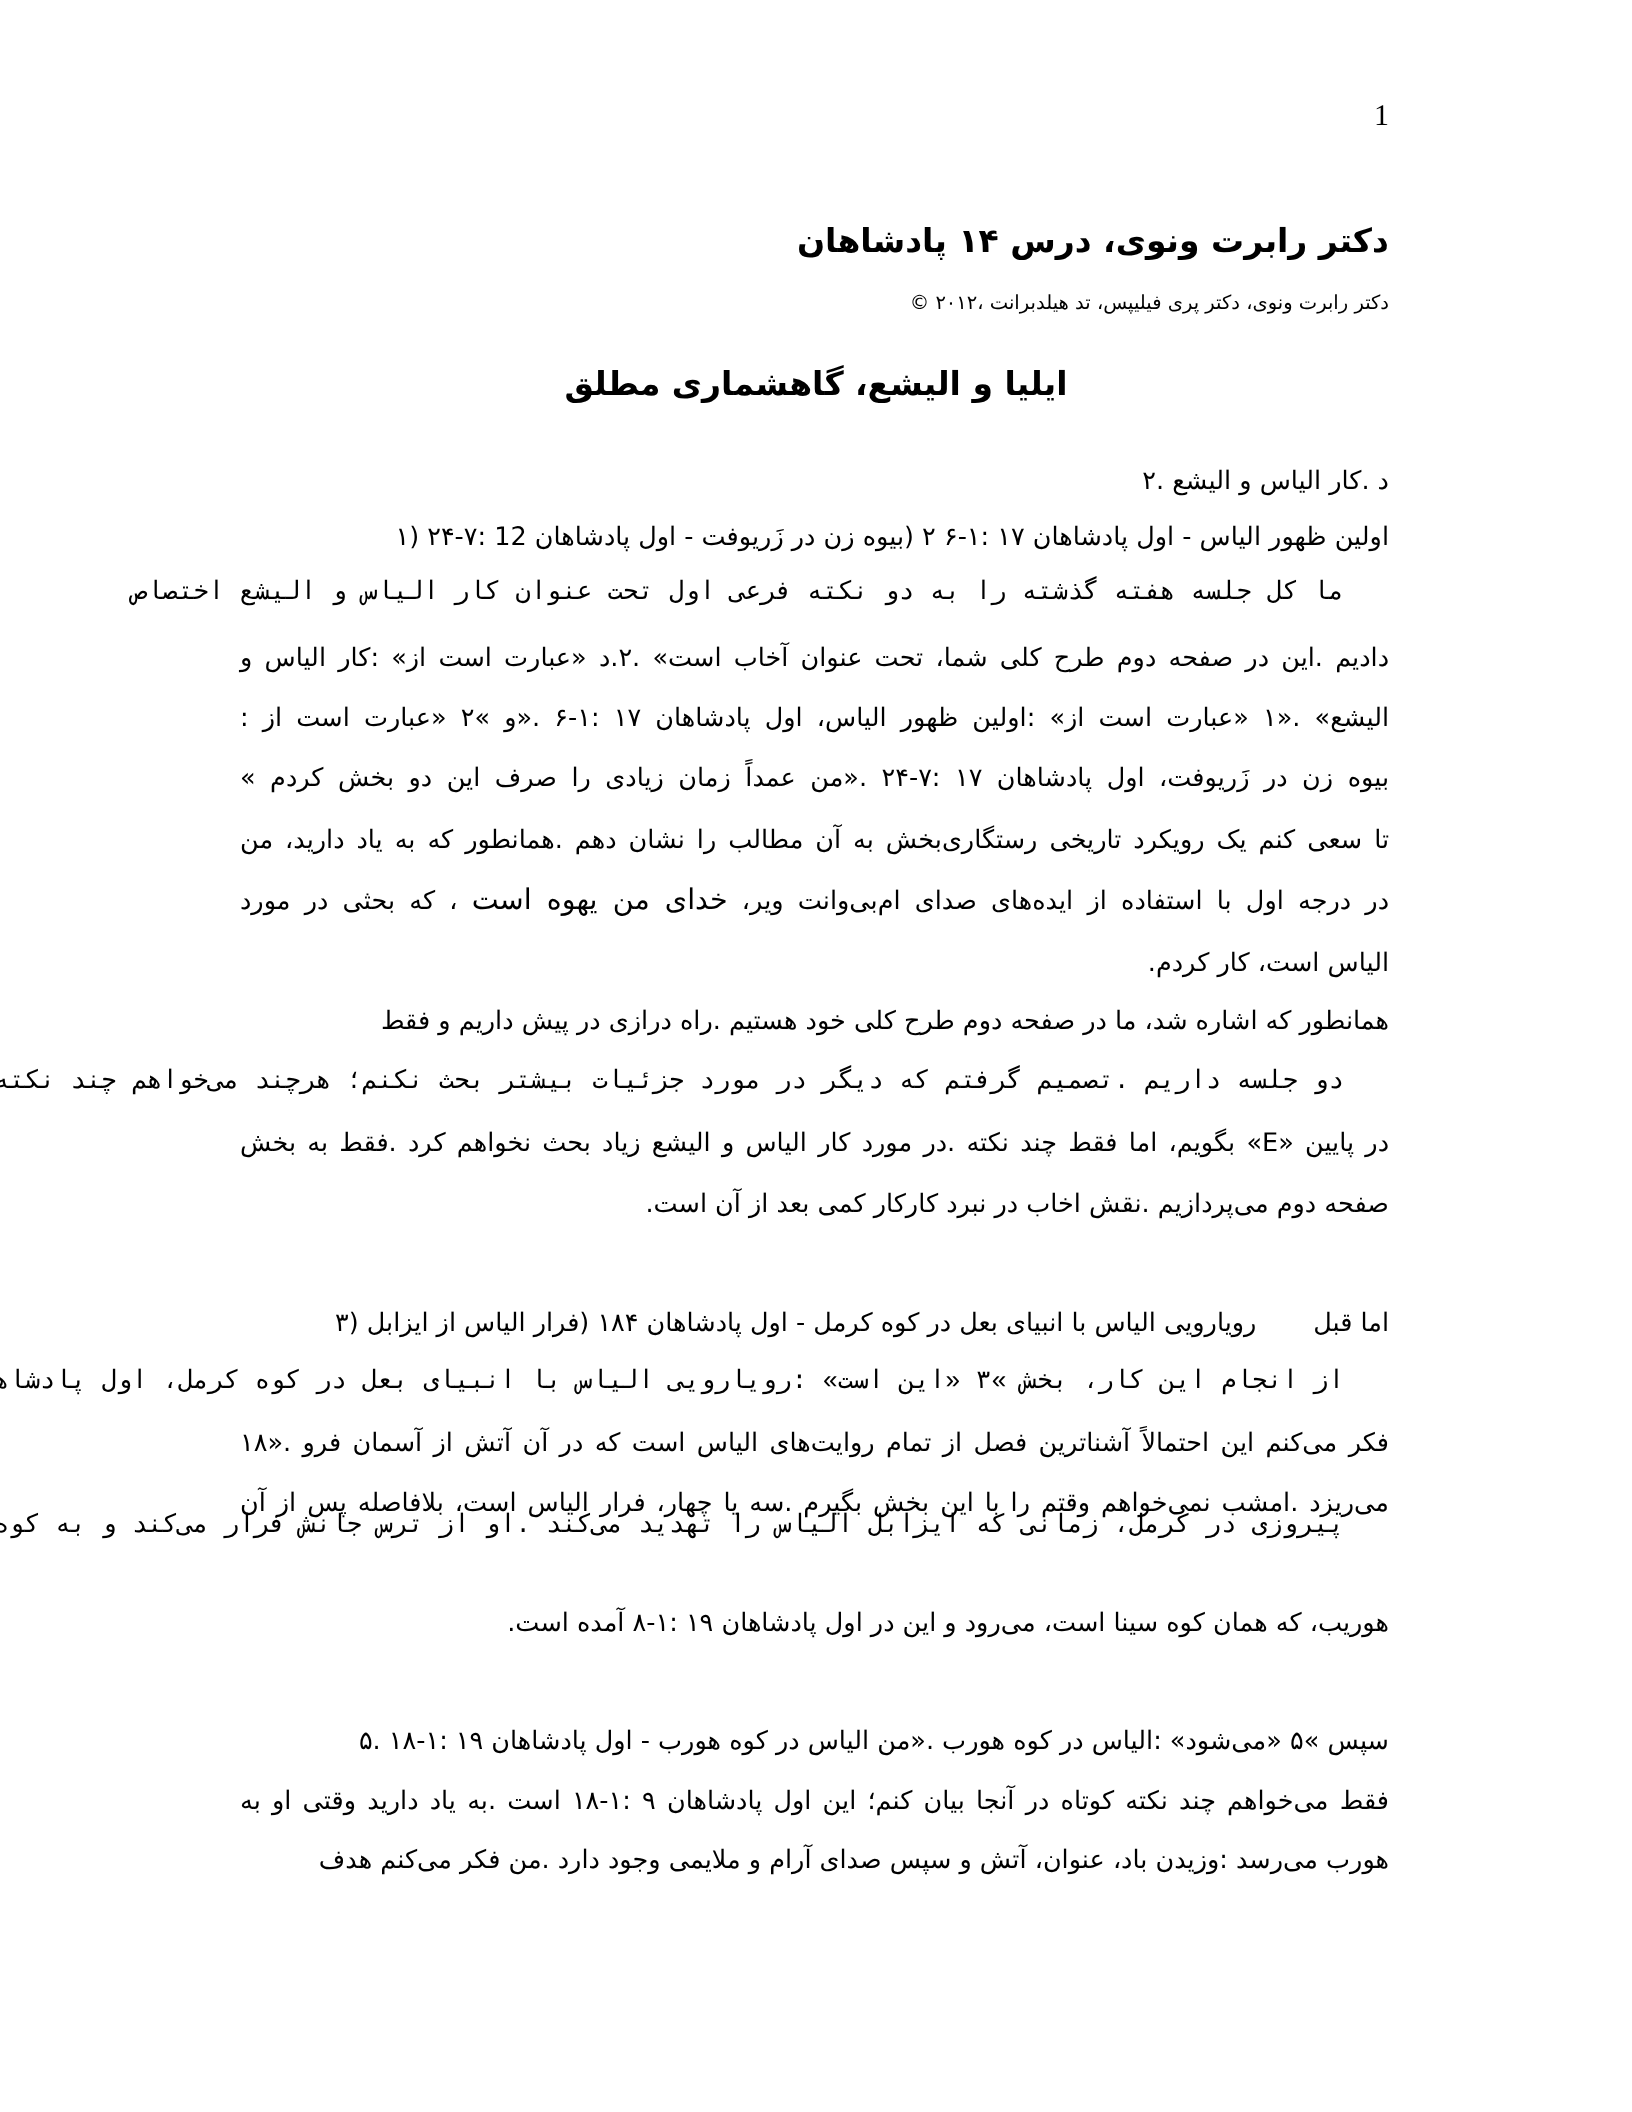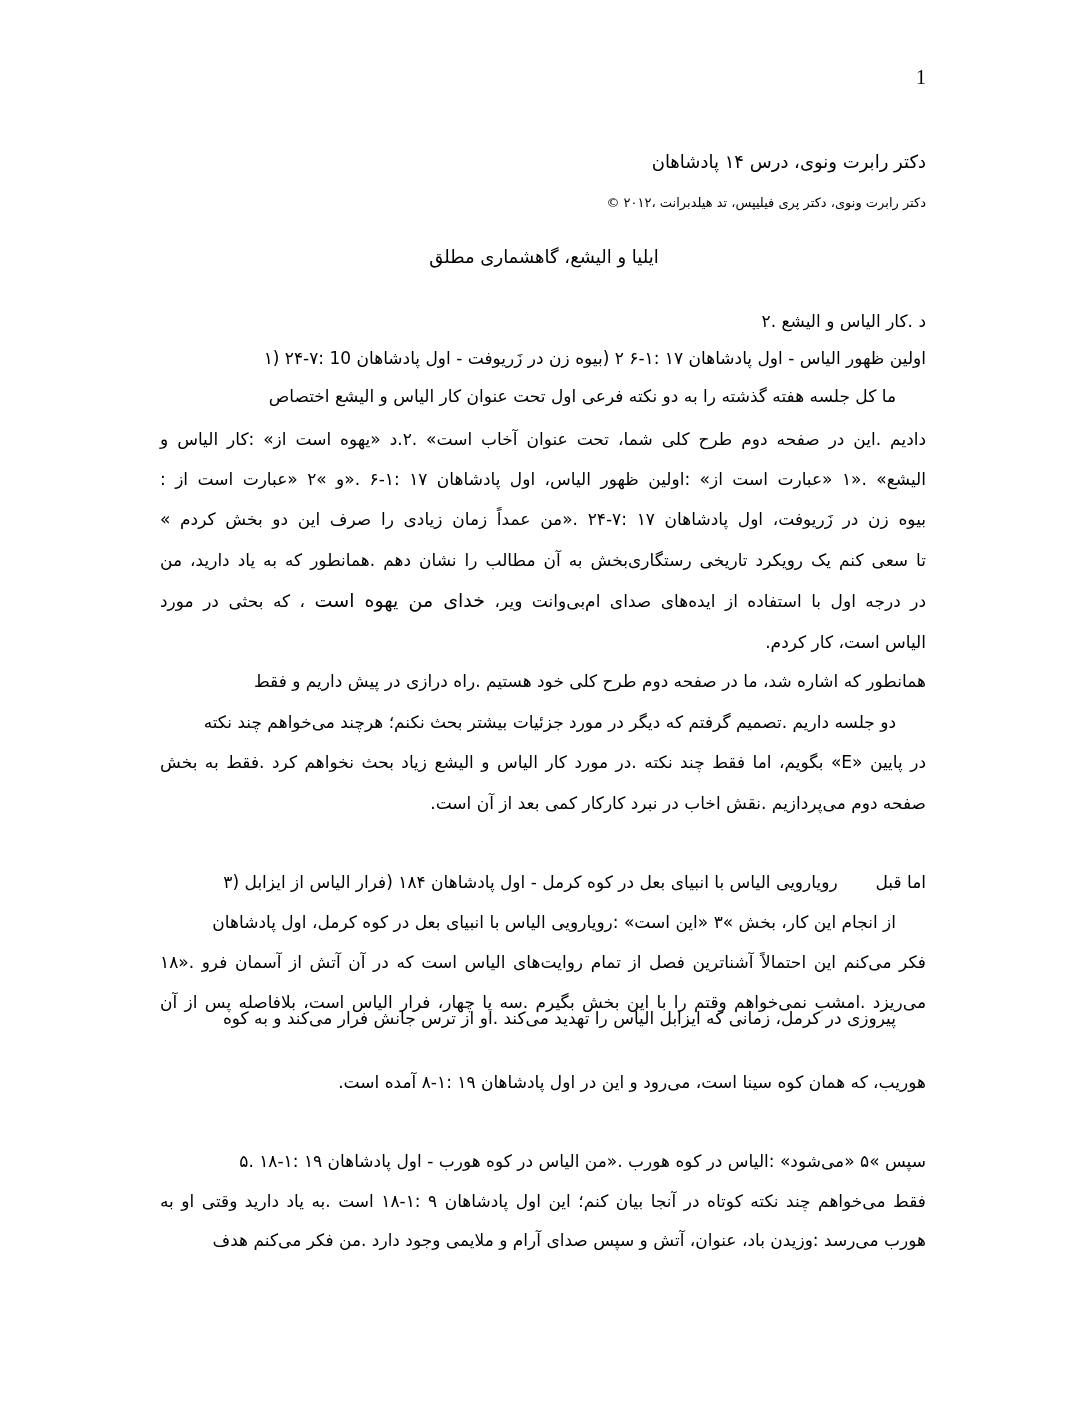--- a/index.html
+++ b/index.html
@@ -1,40 +1,40 @@
 <!DOCTYPE html>
 <html><head>
 <meta charset="utf-8">
 <style>
   html, body { margin: 0; padding: 0; background: #ffffff; }
   body { width: 1088px; height: 1408px; position: relative; overflow: hidden;
          font-family: "DejaVu Sans", "Liberation Sans", sans-serif; color: #000; }
   .pnum { position: absolute; left: 916px; top: 66px; font-family: "Liberation Serif", serif; font-size: 20px; }
   .line { position: absolute; direction: rtl; white-space: nowrap; font-size: 17px; line-height: 20px; }
   .r { right: 162px; }
-  .r2 { right: 192px; }
+  .r2 { right: 192px; font-family: Liberation Mono, monospace; }
   .just { left: 160px; right: 162px; text-align: justify; text-align-last: justify; }
-  .title { font-weight: normal; font-size: 18px; }
+  .title { font-weight: bold; font-size: 22px; }
   .sub { font-size: 13px; }
   .center { left: 0; right: 0; text-align: center; }
   .it { font-size: 19px; }
 </style>
 </head>
 <body>
 
 <div class="pnum">1</div>
 
 <div class="line r title" style="top:152px">دکتر رابرت ونوی، درس ۱۴ پادشاهان</div>
 <div class="line r sub" style="top:193px">دکتر رابرت ونوی، دکتر پری فیلیپس، تد هیلدبرانت ،۲۰۱۲ ©</div>
 <div class="line center title" style="top:247px">ایلیا و الیشع، گاهشماری مطلق</div>
 
 <div class="line r" style="top:311px">د .کار الیاس و الیشع .۲</div>
-<div class="line r" style="top:348px">اولین ظهور الیاس - اول پادشاهان ۱۷ :۱-۶ ۲ (بیوه زن در زَریوفت - اول پادشاهان 10 :۷-۲۴ (۱</div>
+<div class="line r" style="top:348px">اولین ظهور الیاس - اول پادشاهان ۱۷ :۱-۶ ۲ (بیوه زن در زَریوفت - اول پادشاهان 12 :۷-۲۴ (۱</div>
 <div class="line r2" style="top:386px">ما کل جلسه هفته گذشته را به دو نکته فرعی اول تحت عنوان کار الیاس و الیشع اختصاص</div>
-<div class="line just" style="top:429px">دادیم .این در صفحه دوم طرح کلی شما، تحت عنوان آخاب است» .۲.د «یهوه است از» :کار الیاس و</div>
+<div class="line just" style="top:429px">دادیم .این در صفحه دوم طرح کلی شما، تحت عنوان آخاب است» .۲.د «عبارت است از» :کار الیاس و</div>
 <div class="line just" style="top:469px">الیشع» .«۱ «عبارت است از» :اولین ظهور الیاس، اول پادشاهان ۱۷ :۱-۶ .«و »۲ «عبارت است از :</div>
 <div class="line just" style="top:509px">بیوه زن در زَریوفت، اول پادشاهان ۱۷ :۷-۲۴ .«من عمداً زمان زیادی را صرف این دو بخش کردم »</div>
 <div class="line just" style="top:550px">تا سعی کنم یک رویکرد تاریخی رستگاری‌بخش به آن مطالب را نشان دهم .همانطور که به یاد دارید، من</div>
 <div class="line just" style="top:590px">
   <span>در درجه اول با استفاده از ایده‌های صدای ام‌بی‌وانت ویر، </span><span class="it">خدای من یهوه است</span><span> ، که بحثی در مورد</span>
 </div>
 <div class="line r" style="top:632px">الیاس است، کار کردم.</div>
 
 <div class="line r" style="top:671px">همانطور که اشاره شد، ما در صفحه دوم طرح کلی خود هستیم .راه درازی در پیش داریم و فقط</div>
 <div class="line r2" style="top:712px">دو جلسه داریم .تصمیم گرفتم که دیگر در مورد جزئیات بیشتر بحث نکنم؛ هرچند می‌خواهم چند نکته</div>

